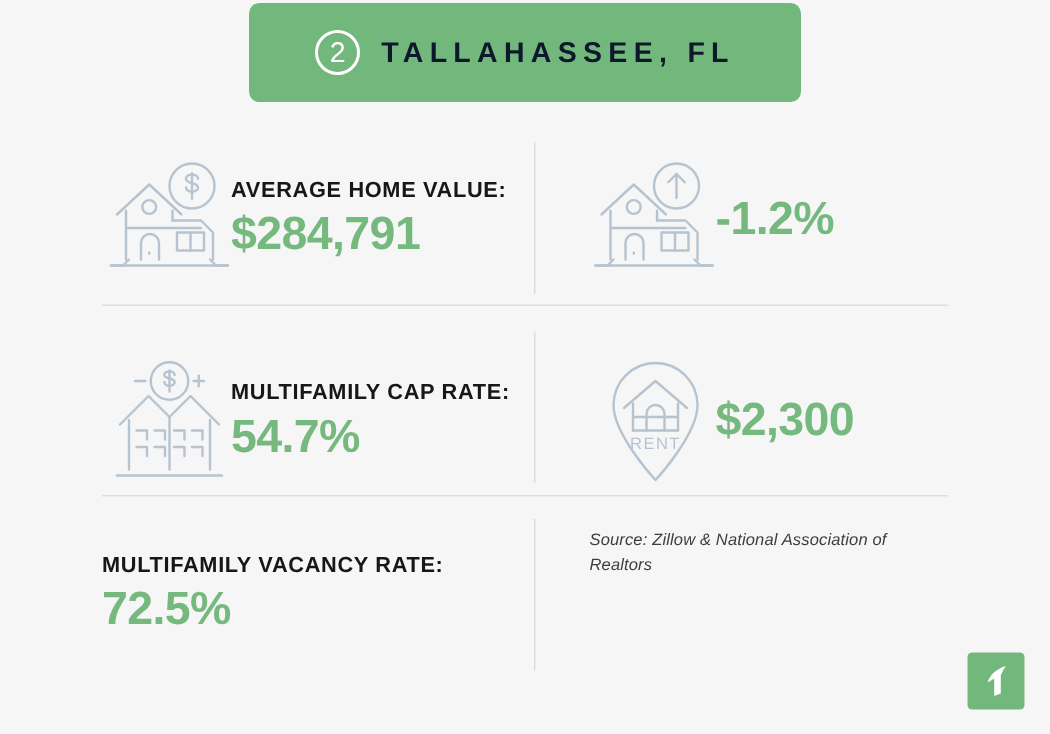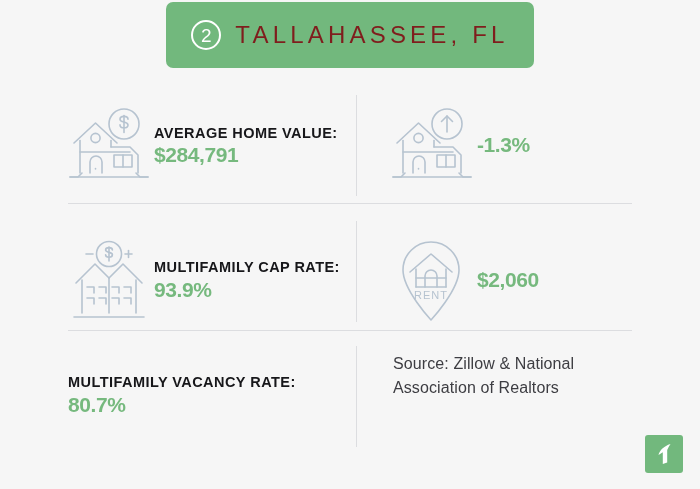--- a/index.html
+++ b/index.html
@@ -39,23 +39,23 @@
     align-items: center;
     justify-content: center;
     color: #ffffff;
     font-size: 19px;
     font-weight: 400;
     line-height: 1;
     box-sizing: border-box;
     flex: 0 0 auto;
   }
   .city-title {
-    color: #7f1d1d;
-    font-size: 24px;
-    font-weight: normal;
+    color: #0f172a;
+    font-size: 19px;
+    font-weight: bold;
     letter-spacing: 4.2px;
     white-space: nowrap;
     line-height: 1;
   }
 
   
   .stats-grid {
     position: absolute;
     left: 68px;
     top: 88px;
@@ -82,38 +82,38 @@
   .stat-cell.right {
     width: 275px;
     padding-left: 34px;
   }
 
   .stat-icon {
     flex: 0 0 auto;
     width: 86px;
     display: flex;
     align-items: center;
-    justify-content: flex-start;
+    justify-content: flex-end;
   }
   .stat-text {
     flex: 1 1 auto;
     min-width: 0;
   }
   .stat-label {
     color: #17171a;
     font-size: 14.5px;
     font-weight: bold;
     letter-spacing: 0.45px;
     line-height: 1.28;
     text-transform: uppercase;
     margin: 0 0 2px 0;
   }
   .stat-value {
     color: #76b97e;
-    font-size: 21px;
+    font-size: 31px;
     font-weight: bold;
     line-height: 1.08;
     letter-spacing: -0.4px;
     margin: 0;
   }
 
   
   .h-divider {
     position: absolute;
     left: 0;
@@ -133,21 +133,22 @@
   .v-div-2 { left: 288px; top: 133px; height: 101px; }
   .v-div-3 { left: 288px; top: 258px; height: 101px; }
 
   
   .source-note {
     position: absolute;
     left: 393px;
     top: 352px;
     width: 230px;
     color: #3d3d42;
-    font-size: 16px;
+    font-size: 11px;
+    font-style: italic;
     line-height: 1.5;
     letter-spacing: 0.1px;
   }
 
   
   .footer-logo {
     position: absolute;
     left: 645px;
     top: 435px;
     width: 38px;
@@ -221,21 +222,21 @@
           <rect x="46" y="48" width="18" height="12"></rect>
           <path d="M55 48 V60"></path>
           <path d="M22 66 V55 a6 6 0 0 1 12 0 V66"></path>
           <path d="M27.5 61.5 v0.5"></path>
           <path d="M2 70 h8 l4 -4"></path>
           <path d="M80 70 h-8 l-4 -4"></path>
           <path d="M2 70 H80"></path>
         </svg>
       </div>
       <div class="stat-text">
-        <p class="stat-value">-1.3%</p>
+        <p class="stat-value">-1.2%</p>
       </div>
     </div>
   </div>
 
   <div class="stat-row row-2">
 
     <div class="stat-cell">
       <div class="stat-icon">
         <svg width="82" height="82" viewBox="0 0 82 82" fill="none" stroke="#b6c3d0" stroke-width="1.6" stroke-linecap="round" stroke-linejoin="round">
           <circle cx="41" cy="15" r="12.5"></circle>
@@ -255,49 +256,49 @@
           <path d="M56 48 h7 v6"></path>
           <path d="M19 59 h7 v6"></path>
           <path d="M31 59 h7 v6"></path>
           <path d="M44 59 h7 v6"></path>
           <path d="M56 59 h7 v6"></path>
           <path d="M6 78 H76"></path>
         </svg>
       </div>
       <div class="stat-text">
         <p class="stat-label">MULTIFAMILY CAP RATE:</p>
-        <p class="stat-value">93.9%</p>
+        <p class="stat-value">54.7%</p>
       </div>
     </div>
 
     <div class="stat-cell right">
       <div class="stat-icon">
         <svg width="80" height="86" viewBox="0 0 80 86" fill="none" stroke="#b6c3d0" stroke-width="1.6" stroke-linecap="round" stroke-linejoin="round">
           <path d="M40 83 C40 83 68 53 68 33 a28 28 0 1 0 -56 0 C12 53 40 83 40 83 Z"></path>
           <path d="M19 35 L40 17 L61 35"></path>
           <path d="M25 32 V50"></path>
           <path d="M55 32 V50"></path>
           <path d="M25 41 H55"></path>
           <path d="M34 50 V39 a6 6 0 0 1 12 0 V50"></path>
           <path d="M25 50 H55"></path>
           <text x="40" y="62" font-family="Liberation Sans, sans-serif" font-size="11" letter-spacing="1" fill="#b6c3d0" stroke="none" text-anchor="middle">RENT</text>
         </svg>
       </div>
       <div class="stat-text">
-        <p class="stat-value">$2,060</p>
+        <p class="stat-value">$2,300</p>
       </div>
     </div>
   </div>
 
   <div class="stat-row row-3">
 
     <div class="stat-cell">
       <div class="stat-text">
         <p class="stat-label">MULTIFAMILY VACANCY RATE:</p>
-        <p class="stat-value">80.7%</p>
+        <p class="stat-value">72.5%</p>
       </div>
     </div>
 
     <div class="stat-cell right"></div>
   </div>
 </div>
 
 <div class="source-note">Source: Zillow &amp; National Association of Realtors</div>
 
 <div class="footer-logo">

